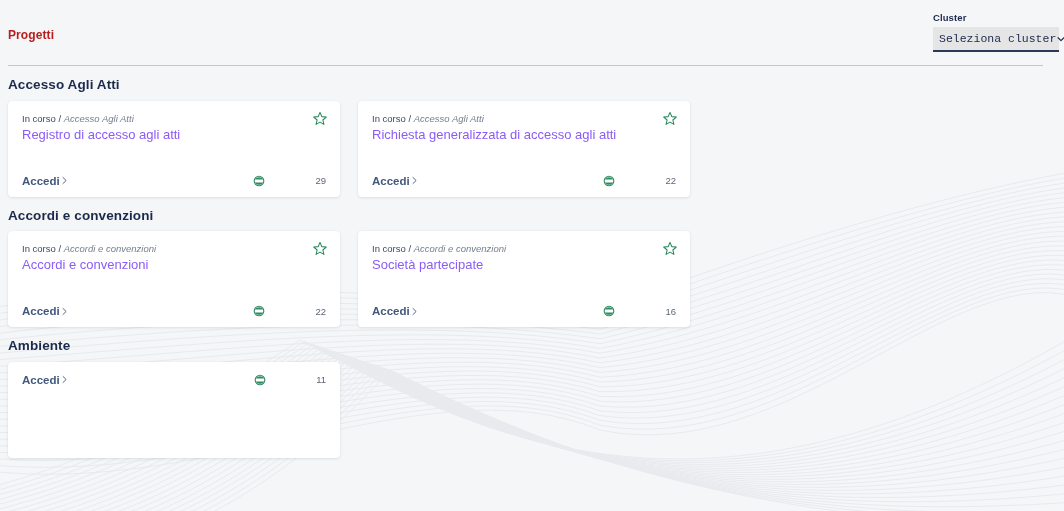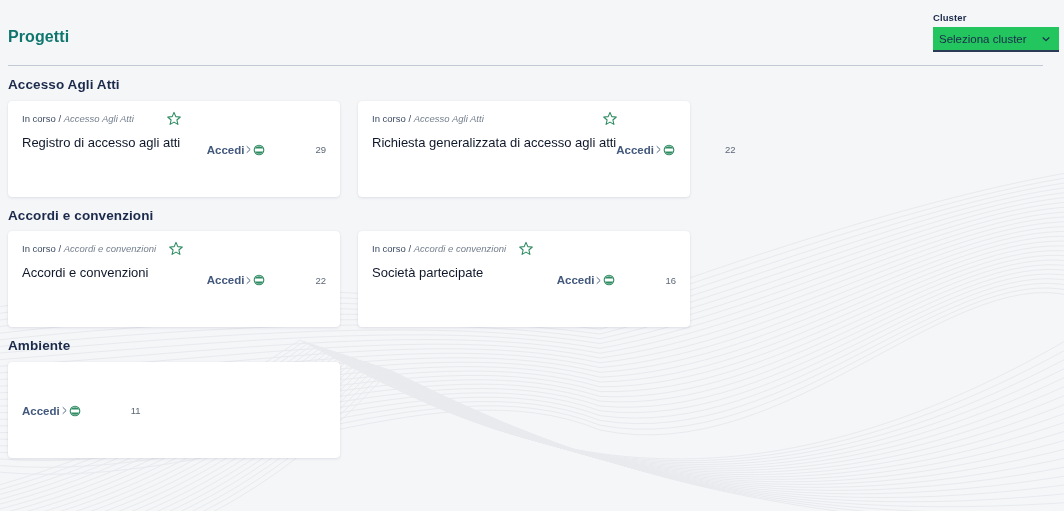--- a/index.html
+++ b/index.html
@@ -34,23 +34,23 @@
 
   .header {
     position: relative;
     height: 66px;
   }
 
   .page-title {
     position: absolute;
     left: 8px;
     top: 28px;
-    font-size: 16px;
+    font-size: 12px;
     font-weight: bold;
-    color: #0f766e;
+    color: #b91c1c;
     letter-spacing: .1px;
   }
 
   .header-divider {
     position: absolute;
     left: 8px;
     top: 65px;
     width: 1035px;
     height: 1px;
     background: #c3c9d4;
@@ -68,27 +68,28 @@
     font-weight: bold;
     color: #1b2a4b;
     letter-spacing: .1px;
     margin-bottom: 4px;
     display: block;
   }
   .cluster-select {
     position: relative;
     width: 126px;
     height: 25px;
-    background: #22c55e;
+    background: #e5e5e5;
     border: none;
     border-bottom: 2px solid #2b3a55;
     display: flex;
     align-items: center;
     padding: 0 6px;
     cursor: pointer;
+    font-family: Liberation Mono, monospace;
   }
   .cluster-select-value {
     font-size: 11.5px;
     color: #1b2a4b;
     flex: 1;
     white-space: nowrap;
   }
   .chev-down {
     width: 10px; height: 10px;
     flex: 0 0 auto;
@@ -120,21 +121,21 @@
   
   .card {
     position: relative;
     width: 332px;
     height: 96px;
     background: #ffffff;
     border-radius: 4px;
     box-shadow: 0 1px 3px rgba(27,42,75,.10), 0 0 1px rgba(27,42,75,.08);
     padding: 12px 14px 10px 14px;
     display: flex;
-    flex-direction: row;
+    flex-direction: column;
     justify-content: space-between;
     cursor: pointer;
   }
 
   .card-top { position: relative; }
 
   .card-eyebrow {
     font-size: 9.5px;
     line-height: 12px;
     color: #3b4a63;
@@ -142,22 +143,22 @@
     padding-right: 26px;
   }
   .card-eyebrow .cat {
     color: #75808f;
     font-style: italic;
   }
 
   .card-title {
     font-size: 13px;
     line-height: 17px;
-    color: #0f172a;
-    margin-top: 9px;
+    color: #8b5cf6;
+    margin-top: 1px;
     white-space: nowrap;
   }
 
   .star-btn {
     position: absolute;
     top: -2px;
     right: -2px;
     width: 16px; height: 16px;
     cursor: pointer;
     background: none;

